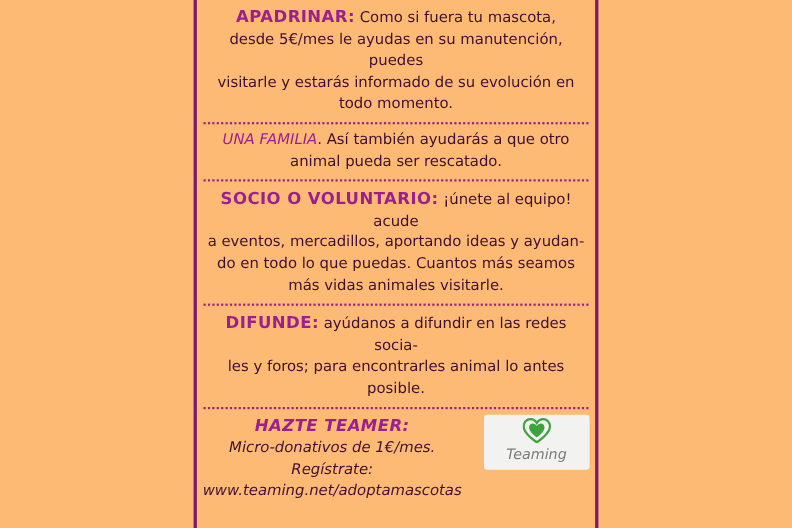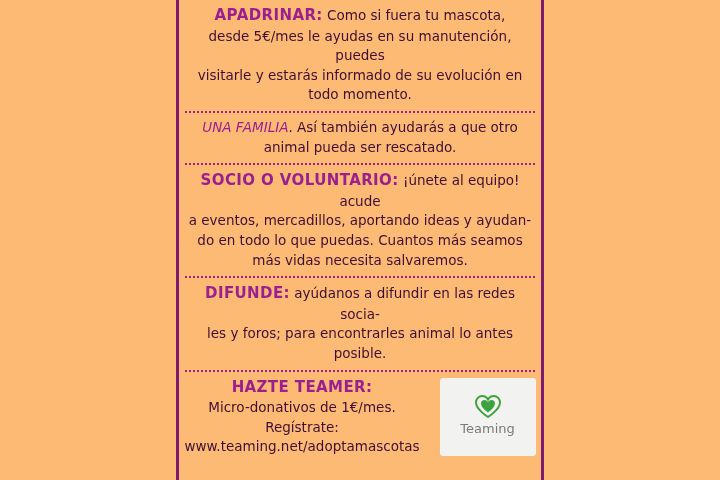--- a/index.html
+++ b/index.html
@@ -69,31 +69,31 @@
   }
   .divider {
     border-top: 2px dotted #9c1f8f;
     height: 0;
     margin: 0 2px;
   }
 
   
   .teaming-wrap {
     display: flex;
-    align-items: center;
     justify-content: center;
     gap: 20px;
+    font-style: italic;
   }
   .teaming-text {
     text-align: center;
     flex: 1 1 auto;
   }
   .teaming-logo {
     width: 96px;
-    height: 78px;
+    height: 50px;
     background: #f2f2f0;
     border-radius: 3px;
     display: flex;
     flex-direction: column;
     align-items: center;
     justify-content: center;
     flex: 0 0 auto;
   }
   .heart {
     position: relative;
@@ -142,21 +142,21 @@
 
     <div class="divider"></div>
 
     <div class="block">
       <p>
         <span class="head head-big">SOCIO O VOLUNTARIO</span><span class="head head-big">:</span>
         <span class="body-txt">¡únete al equipo! acude</span>
       </p>
       <p class="body-txt">a eventos, mercadillos, aportando ideas y ayudan-</p>
       <p class="body-txt">do en todo lo que puedas. Cuantos más seamos</p>
-      <p class="body-txt">más vidas necesita salvaremos.</p>
+      <p class="body-txt">más vidas animales visitarle.</p>
     </div>
 
     <div class="divider"></div>
 
     <div class="block">
       <p>
         <span class="head head-big">DIFUNDE</span><span class="head head-big">:</span>
         <span class="body-txt">ayúdanos a difundir en las redes socia-</span>
       </p>
       <p class="body-txt">les y foros; para encontrarles animal lo antes posible.</p>

